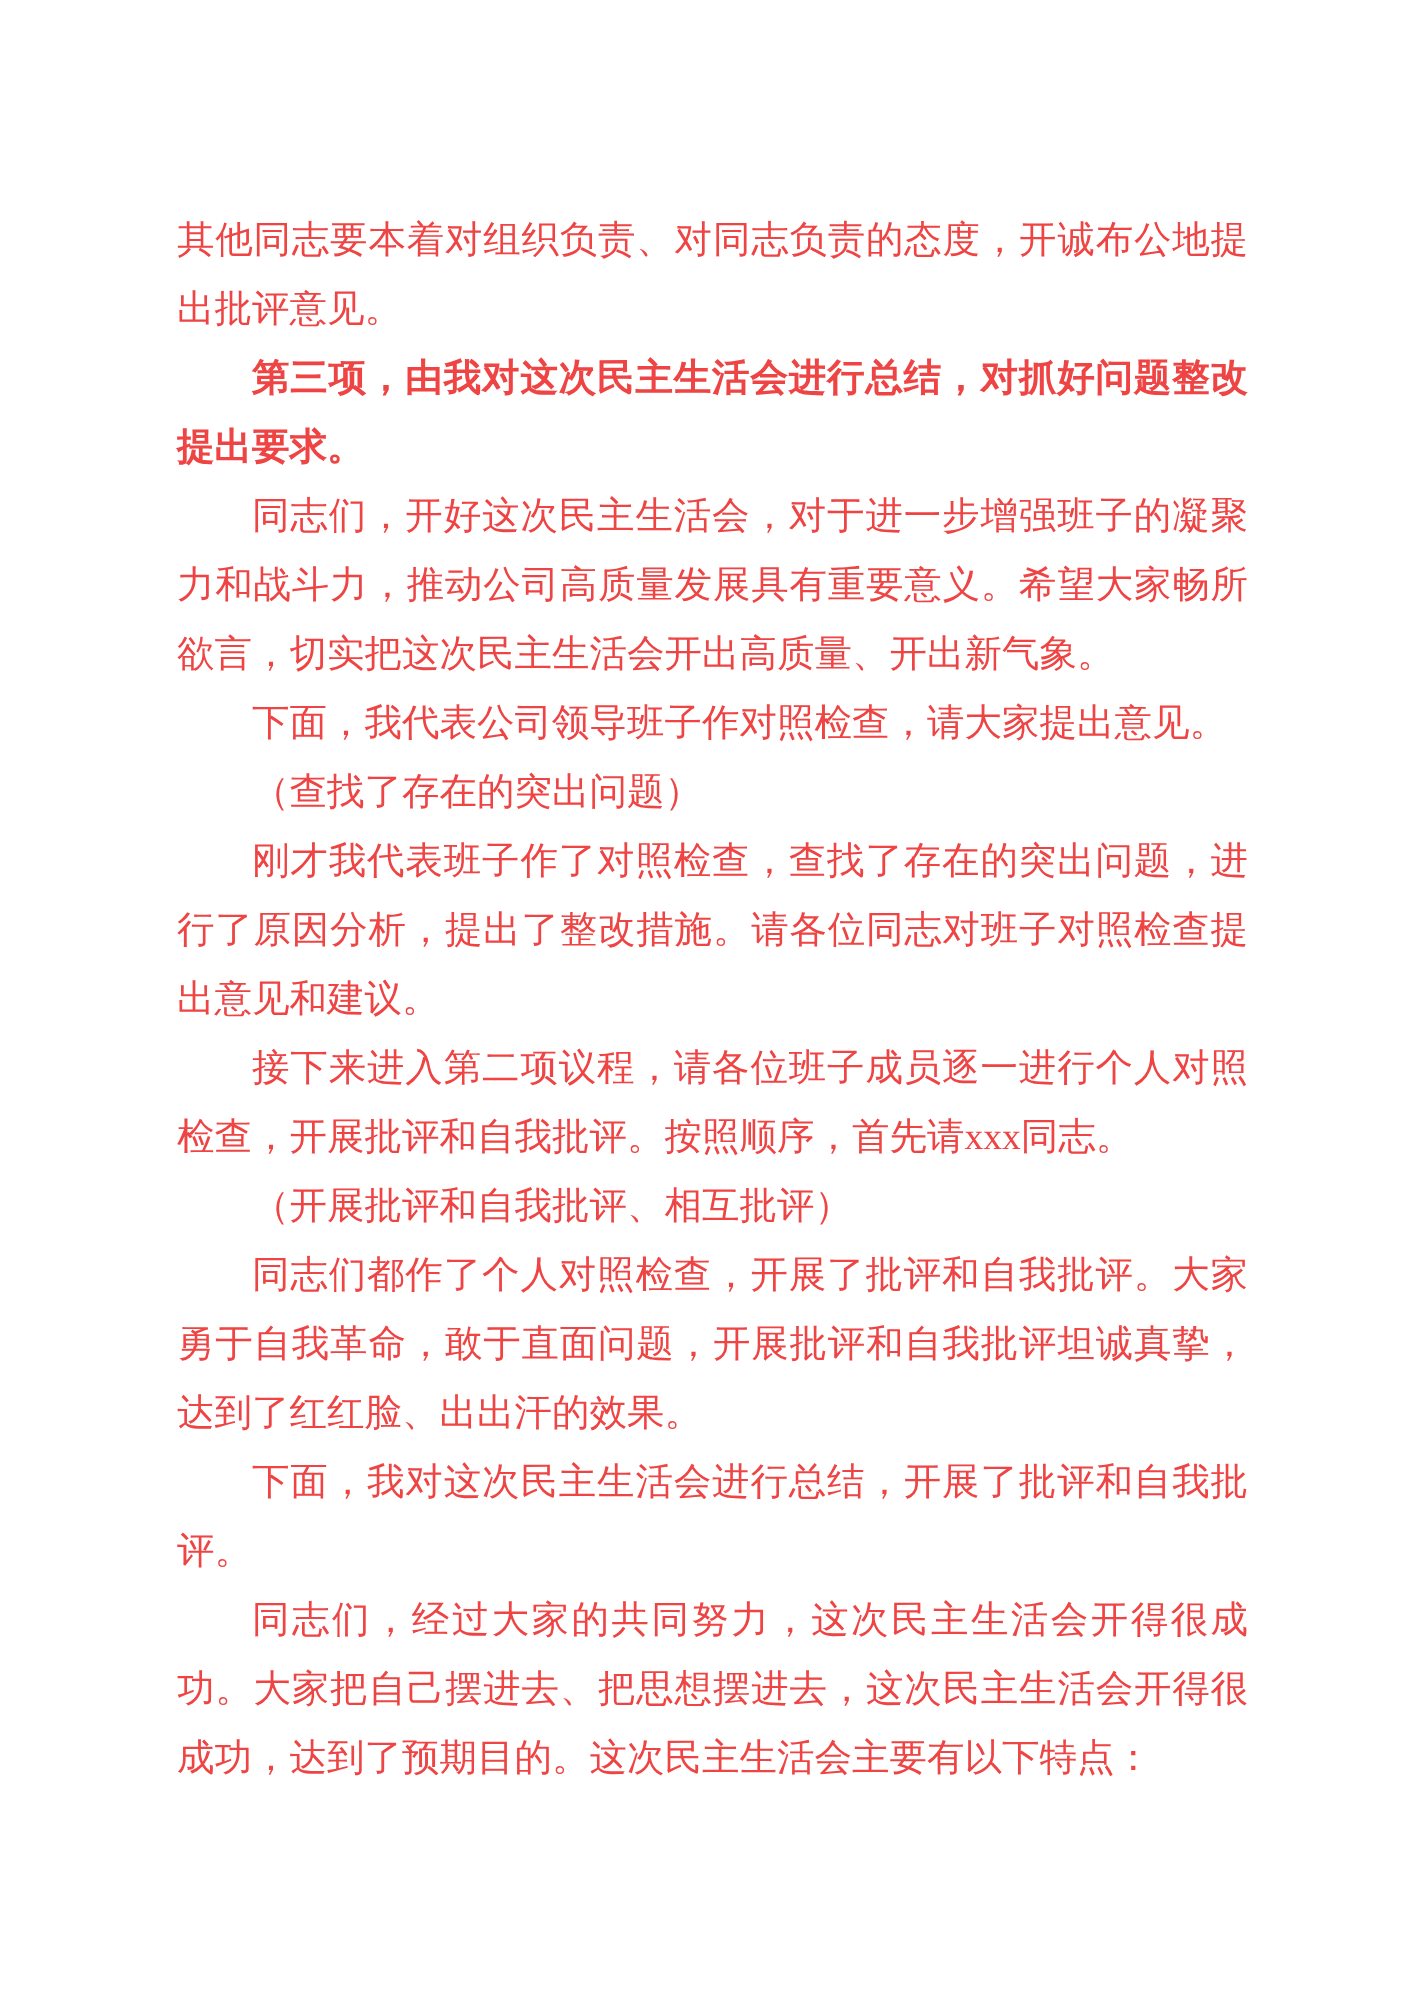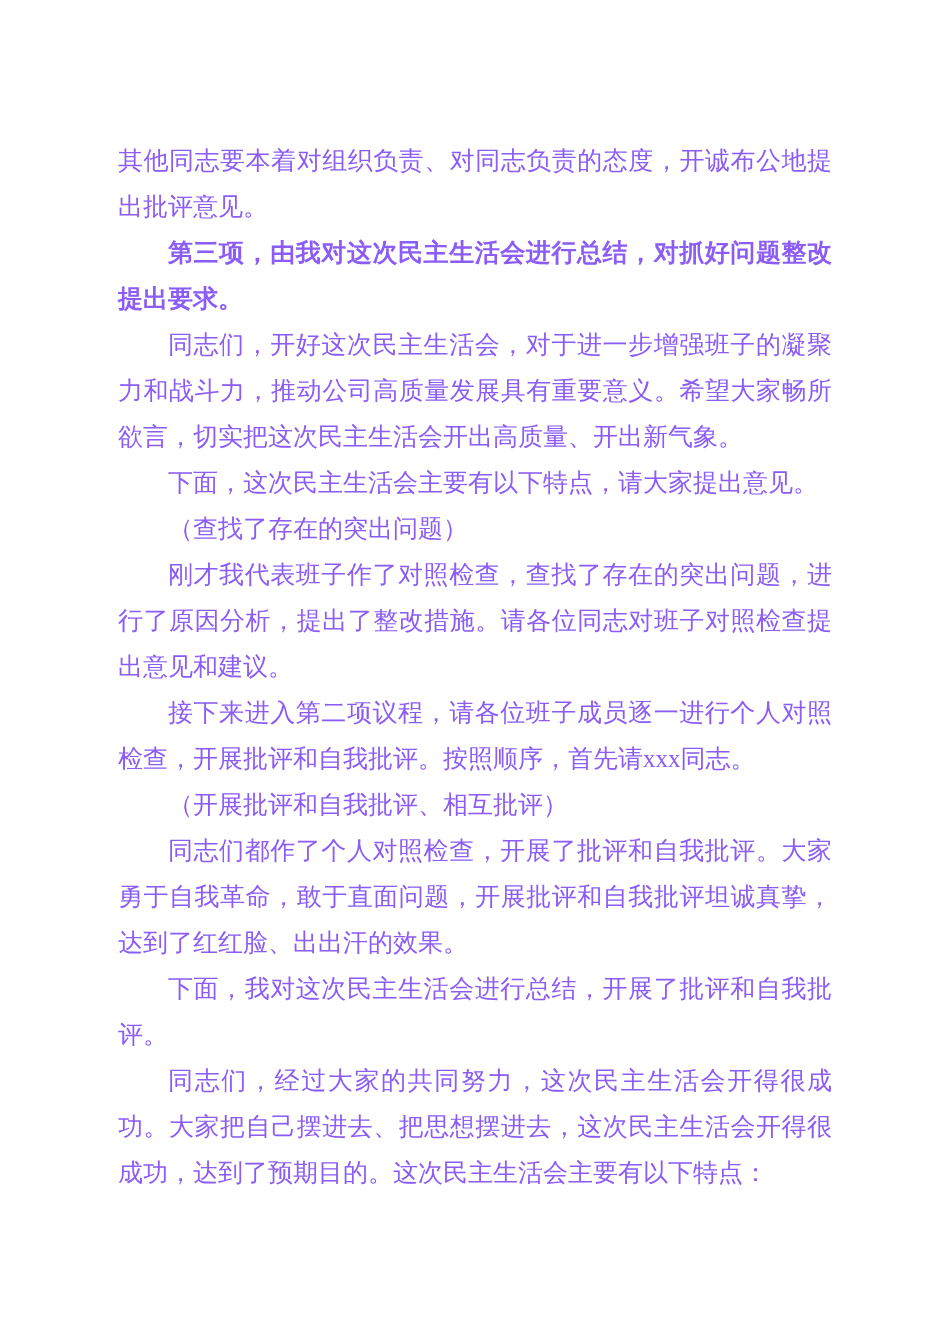--- a/index.html
+++ b/index.html
@@ -9,21 +9,21 @@
   }
   .page {
     position: relative;
     width: 950px;
     height: 1344px;
     background: #ffffff;
     box-sizing: border-box;
     padding: 138px 118px 0 118px;
     overflow: hidden;
     font-family: "Liberation Serif", "DejaVu Serif", serif;
-    color: #8b5cf6;
+    color: #ef4444;
   }
   .para {
     margin: 0;
     font-size: 25px;
     line-height: 46px;
     text-align: justify;
     text-justify: inter-character;
     text-indent: 2em;
     word-break: break-all;
   }
@@ -35,21 +35,21 @@
     font-family: Liberation Serif, serif;
   }
 </style>
 </head>
 <body>
 
 <div class="page">
   <p class="para no-indent">其他同志要本着对组织负责、对同志负责的态度，开诚布公地提出批评意见。</p>
   <p class="para bold">第三项，由我对这次民主生活会进行总结，对抓好问题整改提出要求。</p>
   <p class="para">同志们，开好这次民主生活会，对于进一步增强班子的凝聚力和战斗力，推动公司高质量发展具有重要意义。希望大家畅所欲言，切实把这次民主生活会开出高质量、开出新气象。</p>
-  <p class="para">下面，这次民主生活会主要有以下特点，请大家提出意见。</p>
+  <p class="para">下面，我代表公司领导班子作对照检查，请大家提出意见。</p>
   <p class="para">（查找了存在的突出问题）</p>
   <p class="para">刚才我代表班子作了对照检查，查找了存在的突出问题，进行了原因分析，提出了整改措施。请各位同志对班子对照检查提出意见和建议。</p>
   <p class="para">接下来进入第二项议程，请各位班子成员逐一进行个人对照检查，开展批评和自我批评。按照顺序，首先请xxx同志。</p>
   <p class="para">（开展批评和自我批评、相互批评）</p>
   <p class="para">同志们都作了个人对照检查，开展了批评和自我批评。大家勇于自我革命，敢于直面问题，开展批评和自我批评坦诚真挚，达到了红红脸、出出汗的效果。</p>
   <p class="para">下面，我对这次民主生活会进行总结，开展了批评和自我批评。</p>
   <p class="para">同志们，经过大家的共同努力，这次民主生活会开得很成功。大家把自己摆进去、把思想摆进去，这次民主生活会开得很成功，达到了预期目的。这次民主生活会主要有以下特点：</p>
 </div>
 
 </body></html>

